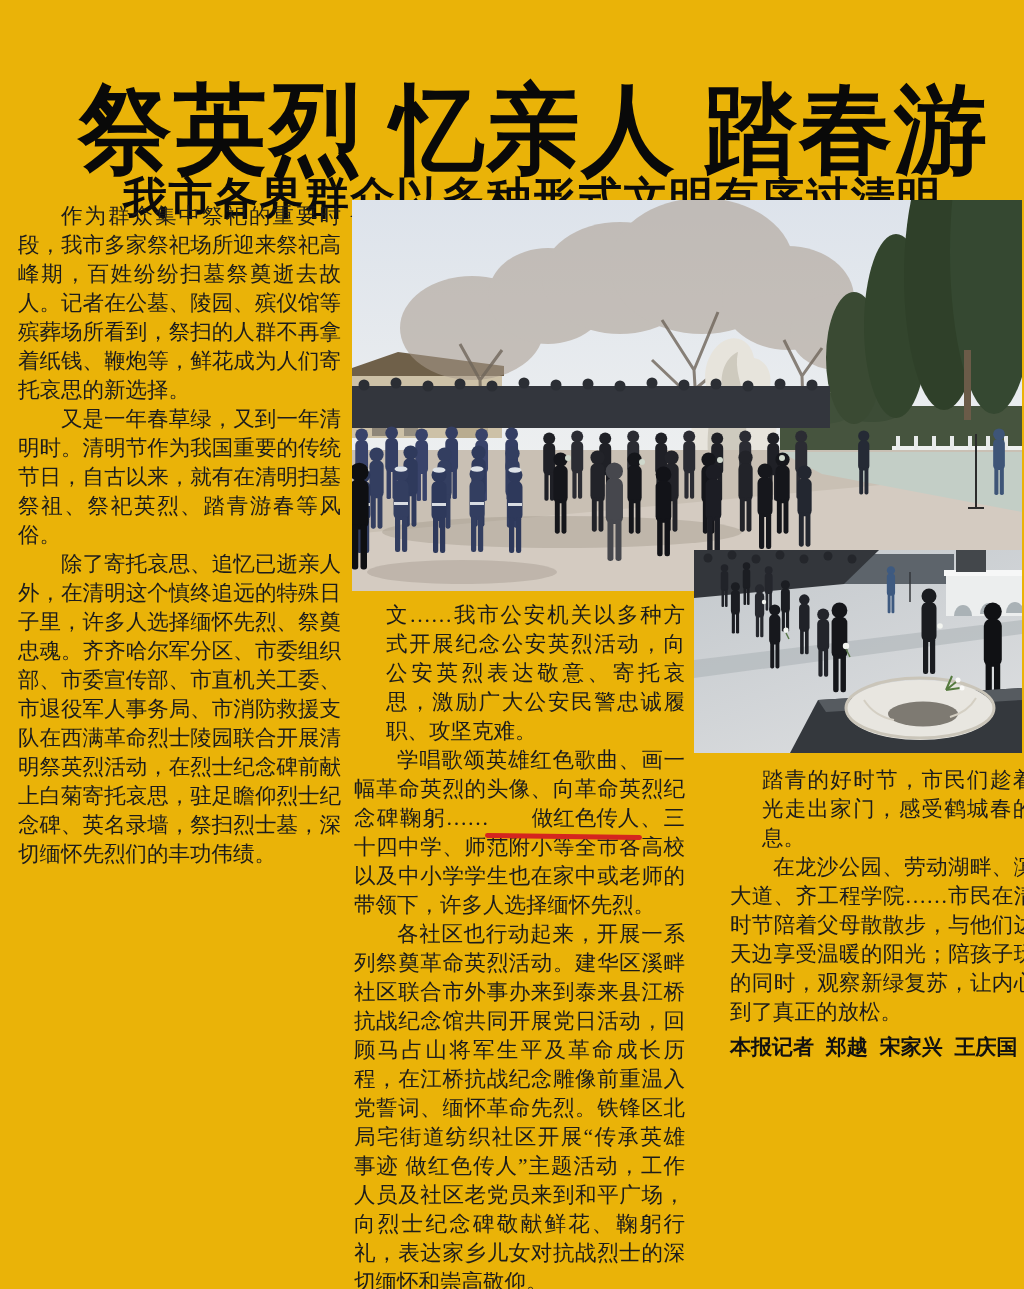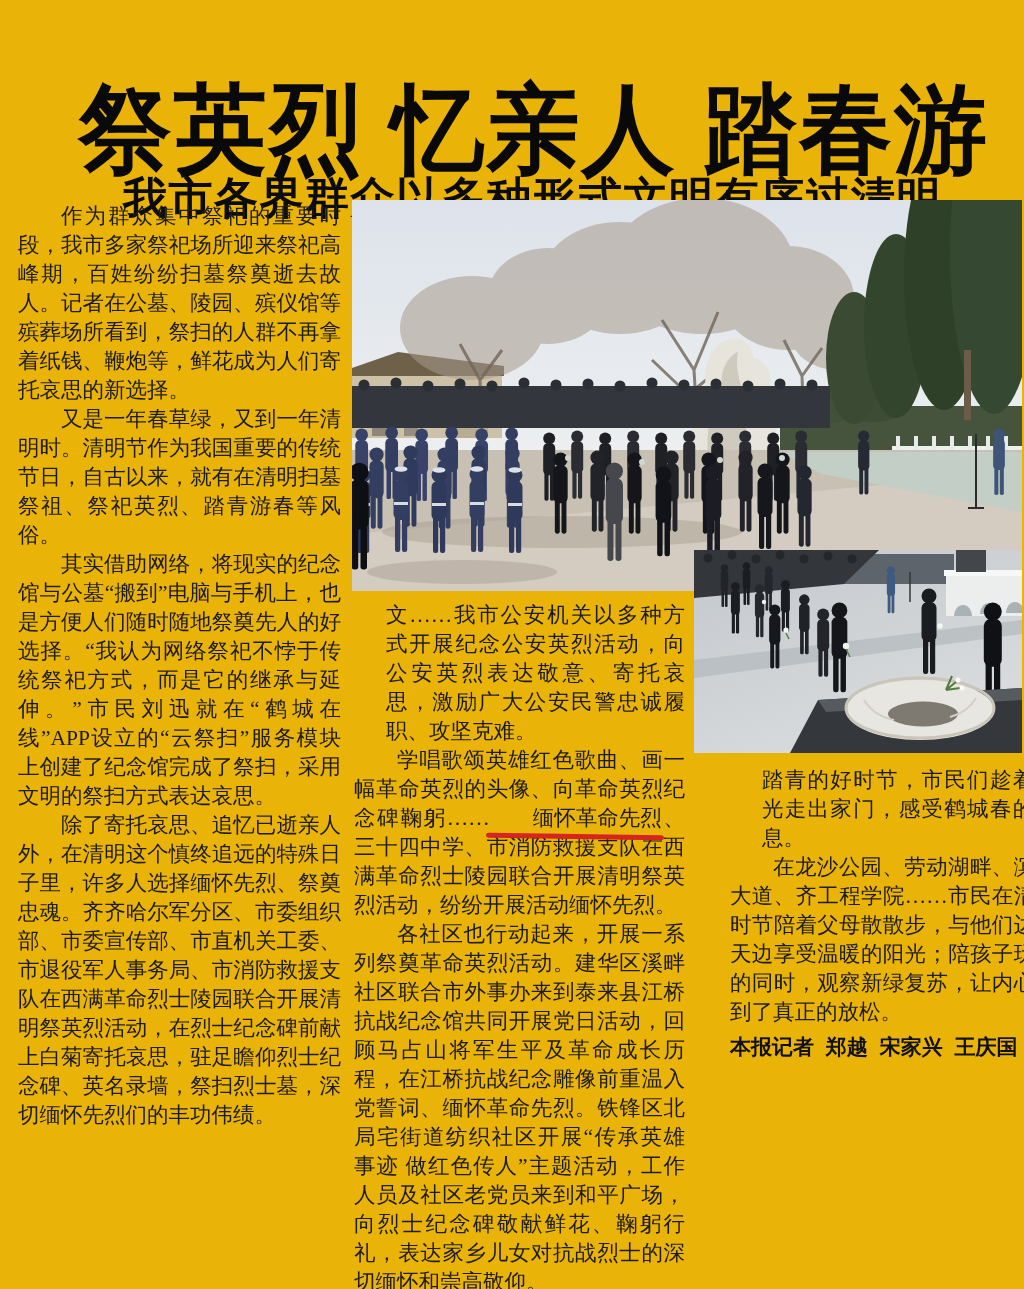--- a/index.html
+++ b/index.html
@@ -285,28 +285,27 @@
           <circle cx="264" cy="130" r="2.5" fill="#fafaf8"></circle>
             <circle cx="268" cy="138" r="2.5" fill="#fafaf8"></circle>
         </g>
       </g>
     </svg>
   </div>
 
   <div class="col" id="col1">
     <p>作为群众集中祭祀的重要时段，我市多家祭祀场所迎来祭祀高峰期，百姓纷纷扫墓祭奠逝去故人。记者在公墓、陵园、殡仪馆等殡葬场所看到，祭扫的人群不再拿着纸钱、鞭炮等，鲜花成为人们寄托哀思的新选择。</p>
     <p>又是一年春草绿，又到一年清明时。清明节作为我国重要的传统节日，自古以来，就有在清明扫墓祭祖、祭祀英烈、踏青游春等风俗。</p>
-    <p>其实借助网络，将现实的纪念馆与公墓“搬到”电脑与手机上，也是方便人们随时随地祭奠先人的好选择。“我认为网络祭祀不悖于传统祭祀方式，而是它的继承与延伸。”市民刘迅就在“鹤城在线”APP设立的“云祭扫”服务模块上创建了纪念馆完成了祭扫，采用文明的祭扫方式表达哀思。</p>
     <p>除了寄托哀思、追忆已逝亲人外，在清明这个慎终追远的特殊日子里，许多人选择缅怀先烈、祭奠忠魂。齐齐哈尔军分区、市委组织部、市委宣传部、市直机关工委、市退役军人事务局、市消防救援支队在西满革命烈士陵园联合开展清明祭英烈活动，在烈士纪念碑前献上白菊寄托哀思，驻足瞻仰烈士纪念碑、英名录墙，祭扫烈士墓，深切缅怀先烈们的丰功伟绩。</p>
 
   </div>
 
   <div class="col" id="col2">
     <p class="cont">文……我市公安机关以多种方式开展纪念公安英烈活动，向公安英烈表达敬意、寄托哀思，激励广大公安民警忠诚履职、攻坚克难。</p>
-    <p><span>学唱歌颂英雄红色歌曲、画一幅革命英烈的头像、向革命英烈纪念碑鞠躬……</span><span class="hl">缅怀革命先烈</span><span>、三十四中学、市消防救援支队在西满革命烈士陵园联合开展清明祭英烈活动，纷纷开展活动缅怀先烈。</span></p>
+    <p><span>学唱歌颂英雄红色歌曲、画一幅革命英烈的头像、向革命英烈纪念碑鞠躬……</span><span class="hl">做红色传人</span><span>、三十四中学、师范附小等全市各高校以及中小学学生也在家中或老师的带领下，许多人选择缅怀先烈。</span></p>
     <p>各社区也行动起来，开展一系列祭奠革命英烈活动。建华区溪畔社区联合市外事办来到泰来县江桥抗战纪念馆共同开展党日活动，回顾马占山将军生平及革命成长历程，在江桥抗战纪念雕像前重温入党誓词、缅怀革命先烈。铁锋区北局宅街道纺织社区开展“传承英雄事迹 做红色传人”主题活动，工作人员及社区老党员来到和平广场，向烈士纪念碑敬献鲜花、鞠躬行礼，表达家乡儿女对抗战烈士的深切缅怀和崇高敬仰。</p>
     <p>进入四月，绿意萌生，正是出游</p>
   </div>
 
   <div class="col" id="col3">
     <p class="cont">踏青的好时节，市民们趁着春光走出家门，感受鹤城春的气息。</p>
     <p>在龙沙公园、劳动湖畔、滨江大道、齐工程学院……市民在清明时节陪着父母散散步，与他们边聊天边享受温暖的阳光；陪孩子玩乐的同时，观察新绿复苏，让内心得到了真正的放松。</p>
     <p class="byline">本报记者 郑越 宋家兴 王庆国 文/摄</p>
   </div>
 

